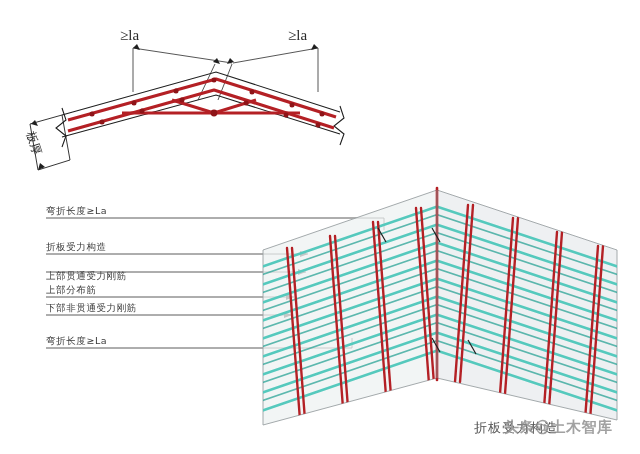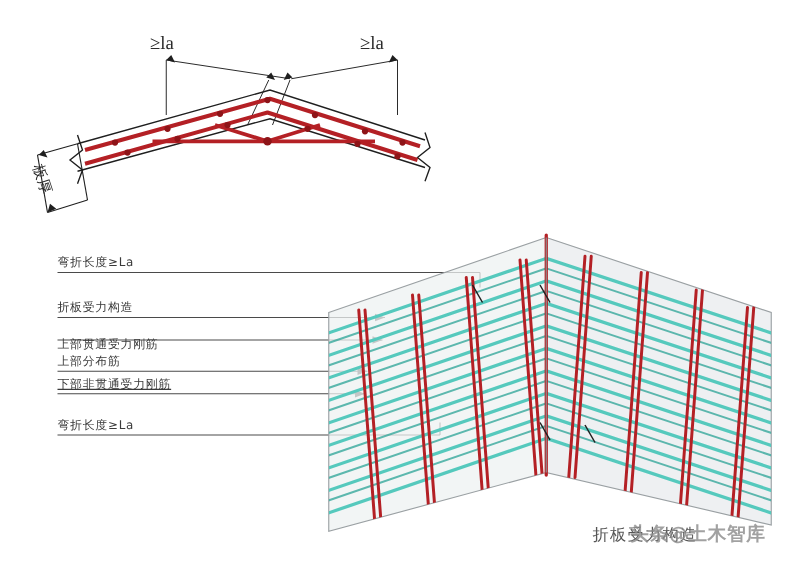--- a/index.html
+++ b/index.html
@@ -276,21 +276,21 @@
   <div class="thick-label" style="left:36px; top:130px; transform: rotate(72deg);">板厚</div>
 
   <div class="anno-label" style="left:46px; top:206px;">弯折长度≥La</div>
 
   <div class="anno-label" style="left:46px; top:242px;">折板受力构造</div>
 
   <div class="anno-label" style="left:46px; top:271px;">上部贯通受力刚筋</div>
 
   <div class="anno-label" style="left:46px; top:285px;">上部分布筋</div>
 
-  <div class="anno-label" style="left:46px; top:303px;text-decoration:underline;">下部非贯通受力刚筋</div>
+  <div class="anno-label" style="left:46px; top:303px;">下部非贯通受力刚筋</div>
 
   <div class="anno-label" style="left:46px; top:336px;">弯折长度≥La</div>
 
   <div class="caption" style="left:474px; top:419px;">折板受力构造</div>
 
   <div class="watermark" style="left:504px; top:418px;">头条@土木智库</div>
 
 </div>
 
 </body></html>

